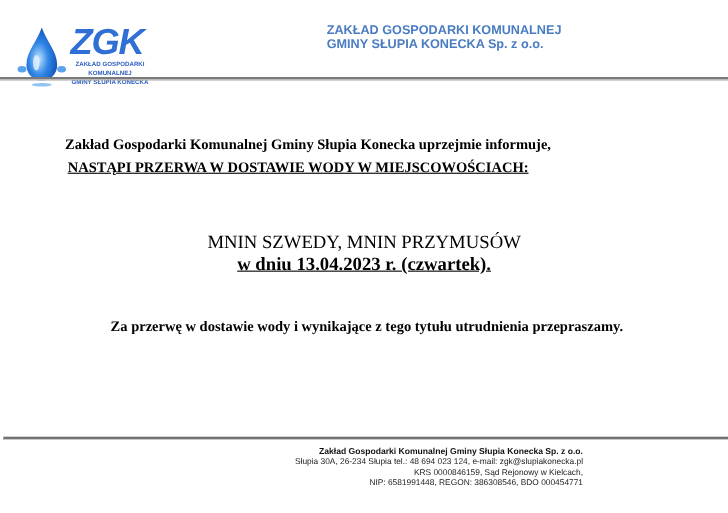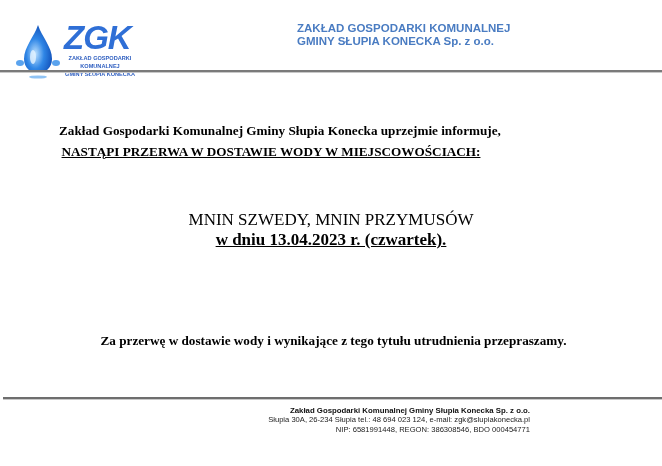--- a/index.html
+++ b/index.html
@@ -7,21 +7,21 @@
     .logo { position: absolute; left: 14px; top: 19px; width: 130px; height: 62px; }
     .logo svg { display: block; }
     .company-header { position: absolute; left: 297px; top: 22px; font-family: "Liberation Sans", sans-serif; font-weight: bold; font-size: 11.5px; line-height: 13px; color: #4a7cc2; }
     .hr-top { position: absolute; left: 0; top: 70px; width: 662px; height: 2px; background: #7a7a7a; border-bottom: 1px solid #c8c8c8; }
     .notice { position: absolute; left: 0; top: 120px; width: 542px; text-align: center; font-weight: bold; font-size: 13.2px; line-height: 21px; }
     .notice .l1 { padding-left: 18px; }
     .notice .l2 { padding-left: 0px; }
     .notice .l3 { text-decoration: underline; padding-left: 0px; }
     .places { position: absolute; left: 0; top: 210px; width: 662px; text-align: center; font-size: 17px; line-height: 20px; padding-left: 0; box-sizing: border-box; }
     .places .date { font-weight: bold; text-decoration: underline; }
-    .apology { position: absolute; left: 0; top: 289px; width: 662px; text-align: center; font-weight: bold; font-size: 13.2px; line-height: 16px; padding-left: 5px; box-sizing: border-box; margin-top: 44px; }
+    .apology { position: absolute; left: 0; top: 289px; width: 662px; text-align: center; font-weight: bold; font-size: 13.2px; line-height: 16px; padding-left: 5px; box-sizing: border-box; }
     .hr-bottom { position: absolute; left: 3px; top: 397px; width: 659px; height: 2px; background: #6e6e6e; border-bottom: 1px solid #c8c8c8; }
     .footer { position: absolute; left: 0; top: 406px; width: 530px; text-align: right; font-family: Liberation Sans, sans-serif; font-size: 7.6px; line-height: 9.4px; color: #222; padding-left: 2px; box-sizing: border-box; }
     .footer .name { font-weight: bold; color: #111; font-size: 7.8px; }
   </style>
 </head>
 <body>
 
 <div class="logo">
   <svg width="130" height="62" viewBox="0 0 130 62">
     <defs>
@@ -60,14 +60,15 @@
   <div class="date">w dniu 13.04.2023 r. (czwartek).</div>
 </div>
 
 <div class="apology">Za przerwę w dostawie wody i wynikające z tego tytułu utrudnienia przepraszamy.</div>
 
 <div class="hr-bottom"></div>
 
 <div class="footer">
   <div class="name">Zakład Gospodarki Komunalnej Gminy Słupia Konecka Sp. z o.o.</div>
   <div>Słupia 30A, 26-234 Słupia tel.: 48 694 023 124, e-mail: zgk@slupiakonecka.pl</div>
+  <div>KRS 0000846159, Sąd Rejonowy w Kielcach,</div>
   <div>NIP: 6581991448, REGON: 386308546, BDO 000454771</div>
 </div>
 
 </body></html>

